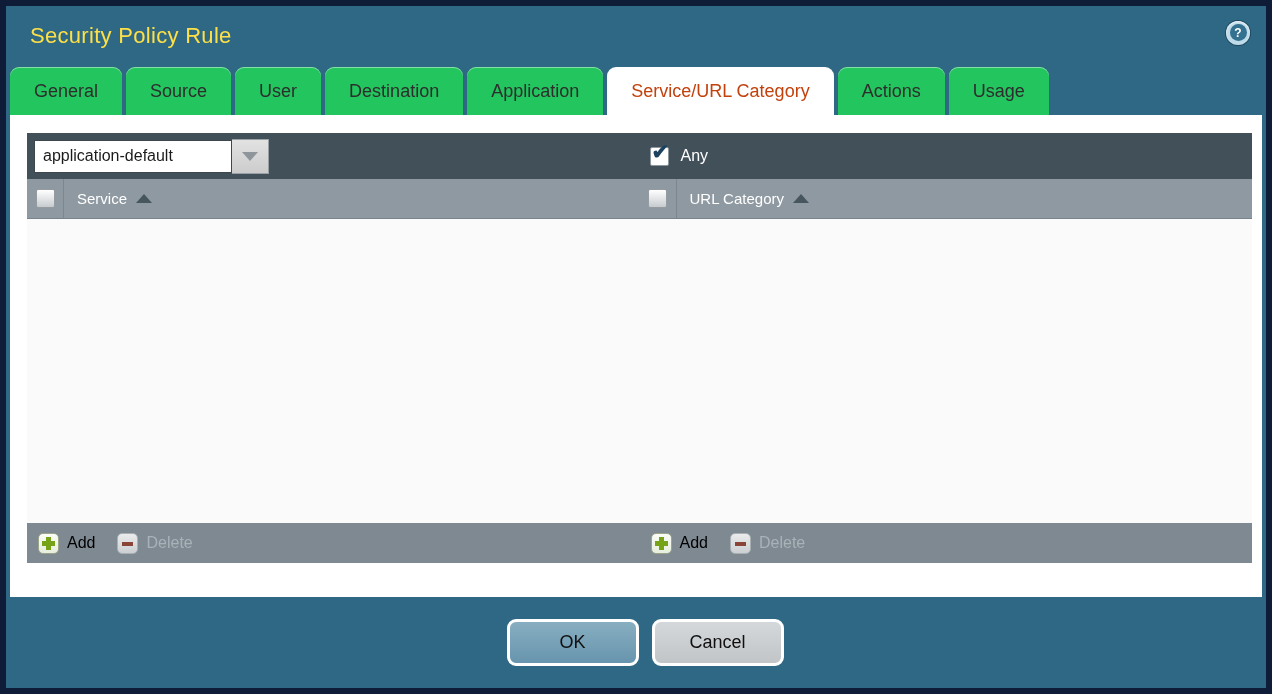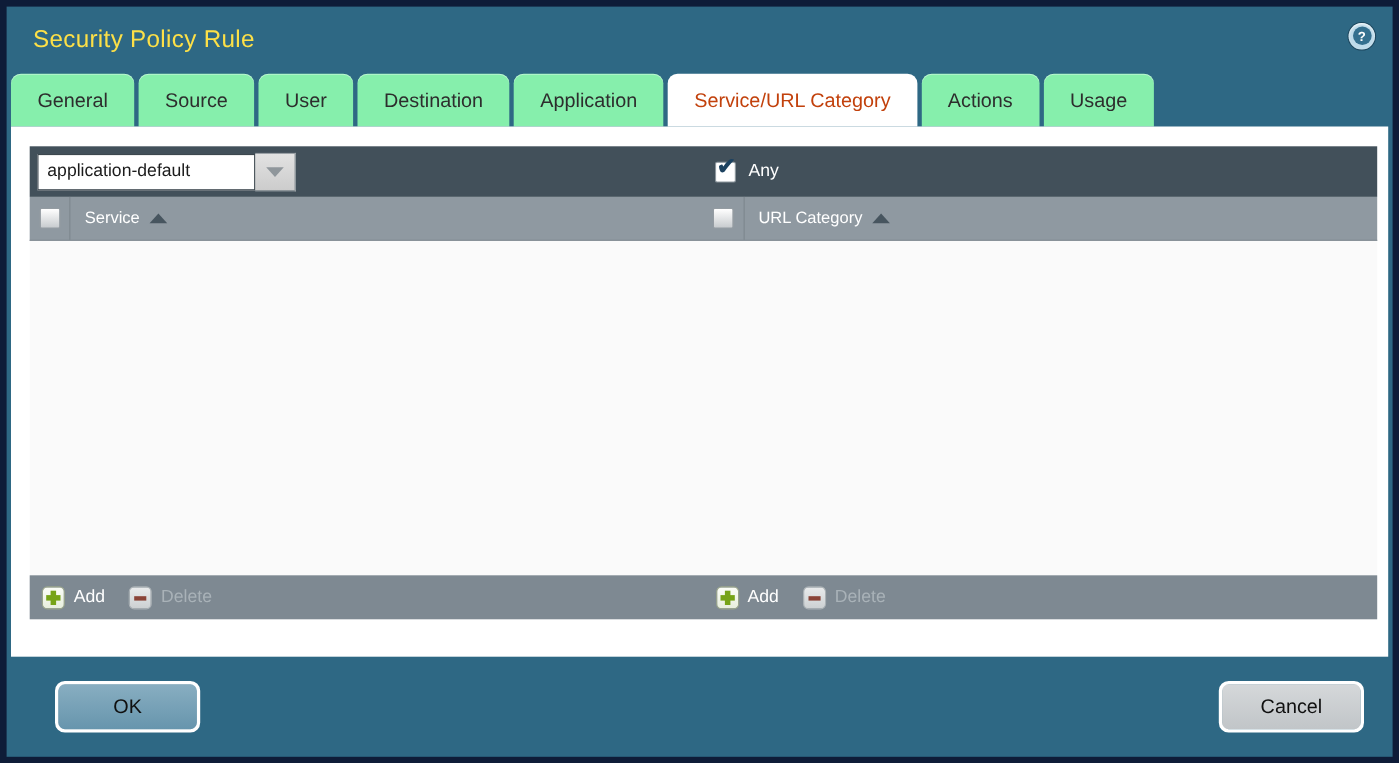--- a/index.html
+++ b/index.html
@@ -37,21 +37,21 @@
     color: #ffffff; font-size: 12px; font-weight: bold;
     display: flex; align-items: center; justify-content: center;
   }
   
   .tabs {
     display: flex; align-items: flex-end; gap: 4px;
     height: 50px; padding-left: 4px;
   }
   .tab {
     height: 48px;
-    background: #86efac;
+    background: #22c55e;
     border-radius: 9px 9px 0 0;
     display: flex; align-items: center;
     padding: 0 24px;
     font-size: 18px; color: #2d2d2d;
     cursor: pointer; white-space: nowrap;
     box-shadow: inset 0 1px 0 rgba(255,255,255,.45);
   }
   .tab.active {
     background: #ffffff;
     color: #c2410c;
@@ -128,21 +128,21 @@
     border-left: 8px solid transparent; border-right: 8px solid transparent;
     border-bottom: 9px solid #47555f;
   }
   .panel-body { flex: 1; background: #fafafa; }
   .panel-toolbar {
     height: 40px; background: #7e8992;
     display: flex; align-items: center; gap: 22px;
     padding: 0 11px; flex: none;
   }
   .tool { display: flex; align-items: center; gap: 8px; cursor: pointer; }
-  .tool-label { color: #ffffff; font-size: 16px; }
+  .tool-label { color: #000000; font-size: 16px; }
   .tool.disabled .tool-label { color: #a9b2b8; }
   .tool-icon {
     width: 21px; height: 21px; border-radius: 5px;
     position: relative; flex: none;
   }
   .add-icon {
     background: linear-gradient(#fbfdf7, #e7eedd);
     border: 1px solid #9aa58c;
   }
   .add-icon::before, .add-icon::after {
@@ -154,21 +154,21 @@
     background: linear-gradient(#e9ebec, #ccd0d2);
     border: 1px solid #aab1b5;
   }
   .delete-icon::before {
     content: ""; position: absolute; background: #8a4438;
     left: 4px; top: 8px; width: 11px; height: 4px;
   }
   
   .footer {
     flex: 1;
-    display: flex; align-items: center; justify-content: space-between;
+    display: flex; align-items: center; justify-content: center;
     gap: 13px; padding-right: 26px; padding-left: 44px;
   }
   .btn {
     width: 132px; height: 47px;
     border: 3px solid #ffffff; border-radius: 9px;
     font-family: "Liberation Sans", sans-serif;
     font-size: 18px; color: #101010;
     cursor: pointer;
   }
   .btn-ok { background: linear-gradient(#88aec1, #6795ad); }

